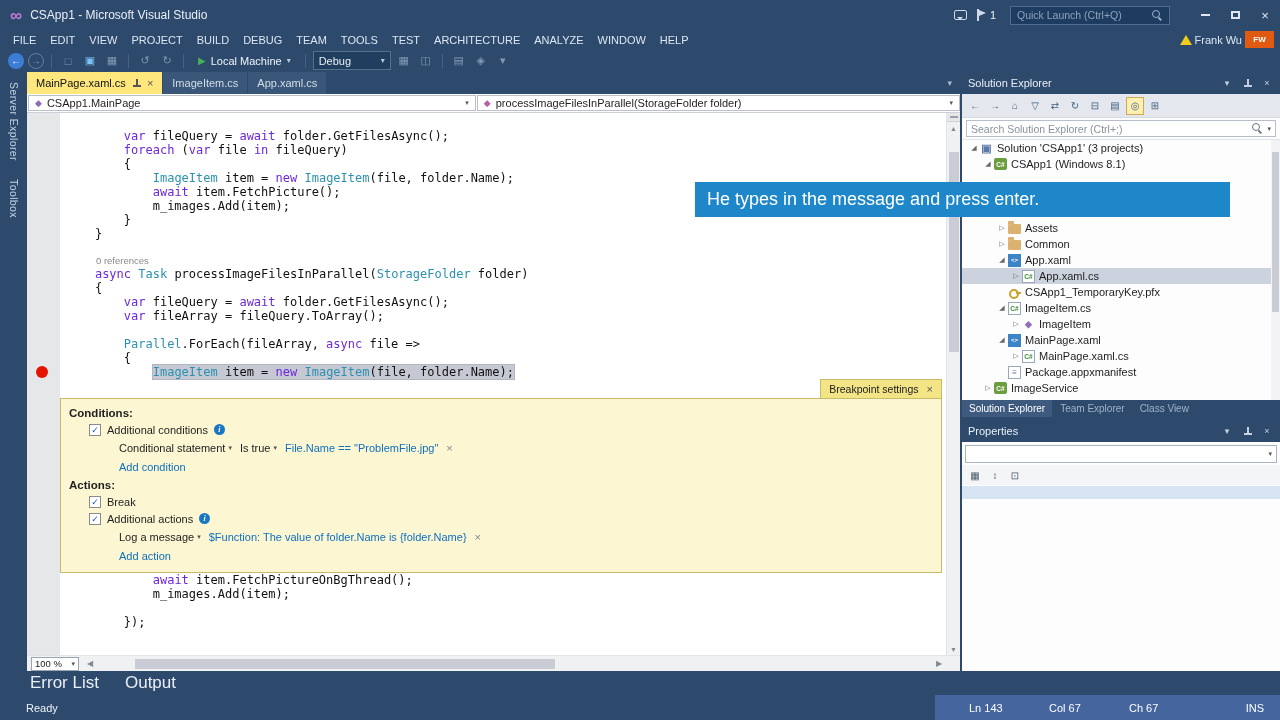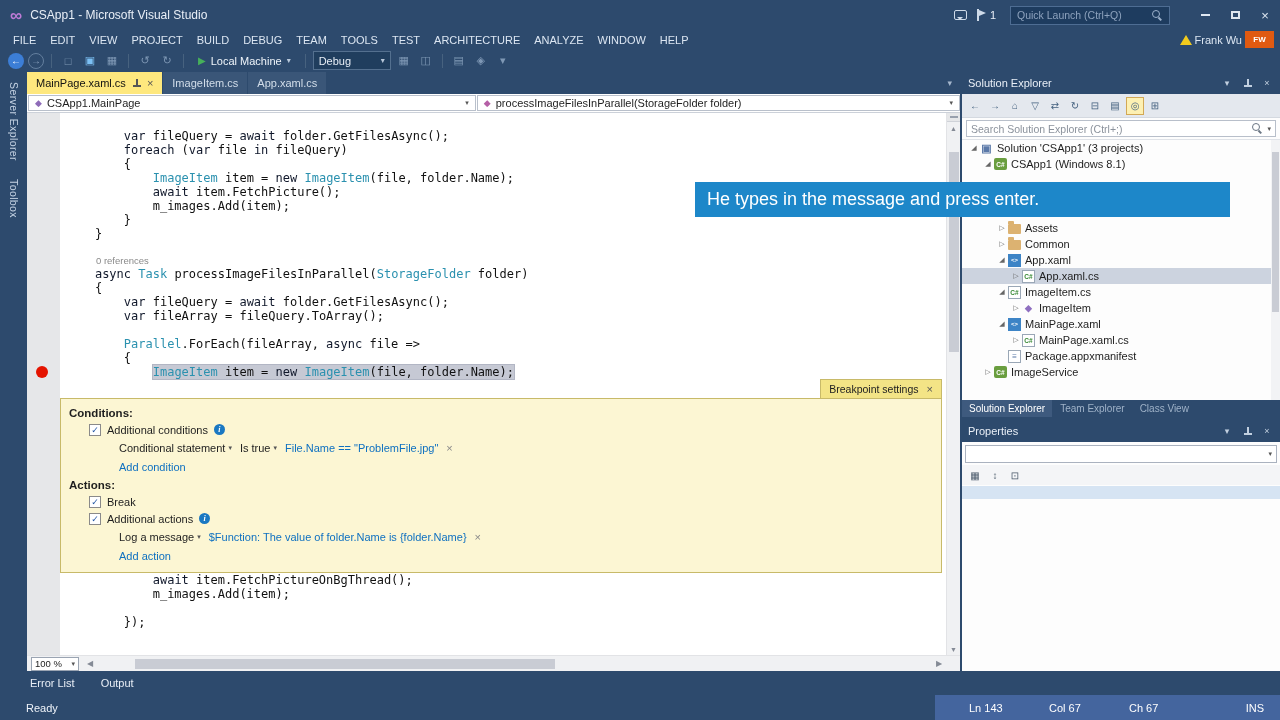--- a/index.html
+++ b/index.html
@@ -74,21 +74,21 @@
   .nav-ic.pink{color:#b55fa6}
   .dd{font-size:7px;color:#555}
   .nav-combo .dd{margin-left:auto}
 
   .code-region{flex:1;display:flex;min-height:0}
   .gutter{width:33px;background:#e6e7e9;position:relative;flex:none}
   .bp-dot{position:absolute;left:9px;width:12px;height:12px;border-radius:50%;background:#e41400}
   .code-content{flex:1;padding-top:2px;overflow:hidden}
   .cl{height:14px;line-height:14px;padding-left:6px;font-family:"DejaVu Sans Mono","Liberation Mono",monospace;font-size:12px;color:#111;white-space:pre}
   .cl.lens{height:12px;line-height:12px;font-family:"Liberation Sans",sans-serif;font-size:9.5px;color:#8a8a8a;padding-left:36px}
-  .c-k{color:#0f172a}
+  .c-k{color:#6d28d9}
   .c-t{color:#2b91af}
   .hl{background:#c6c9d4;outline:1px solid #b2b6c4}
 
   .vscroll{width:14px;background:#f0f1f3;border-left:1px solid #e2e3e6;display:flex;flex-direction:column;flex:none}
   .vgrip{height:9px;width:100%;background:#e6e7e9;border-bottom:1px solid #cfd2d8;display:flex;align-items:center;justify-content:center}
   .vgrip::after{content:"";width:8px;height:2px;background:#98a0ad}
   .sb-arrow{height:12px;width:100%;display:flex;align-items:center;justify-content:center;font-size:7px;color:#848a95}
   .vtrack{flex:1;width:100%;position:relative}
   .vthumb{position:absolute;left:2px;width:10px;top:18px;height:200px;background:#c9ccd4}
 
@@ -155,21 +155,21 @@
   .se-tab.active{background:#3e5a7e;color:#fff}
 
   .props-combo{height:18px;margin:3px 3px 2px;border:1px solid #aab2bf;background:#fff;display:flex;align-items:center;justify-content:flex-end;padding:0 4px;flex:none}
   .props-toolbar{height:20px;display:flex;align-items:center;gap:4px;padding:0 5px;background:#f4f5f7;flex:none}
   .pr-ic{width:16px;height:16px;display:inline-flex;align-items:center;justify-content:center;font-size:10px;color:#4a5a6a}
   .props-strip{height:13px;background:#d6e4f3;margin-top:1px;flex:none}
   .props-body{flex:1;background:#fdfdfd}
 
   
   .bottom-row{height:24px;background:#2d4a6d;display:flex;align-items:center;padding-left:30px;gap:26px}
-  .bottom-tab{font-size:11px;color:#e8eef6}
+  .bottom-tab{font-size:17px;color:#e8eef6}
   .status-bar{height:25px;background:#2d4a6d;display:flex;align-items:center;position:relative;color:#eef3f9;font-size:11px}
   .status-ready{padding-left:26px}
   .status-right{position:absolute;right:0;top:0;height:100%;width:345px;background:#44659e;display:flex;align-items:center;padding-left:34px;color:#fff}
   .status-right span{width:80px}
   .status-right .ins{width:auto;margin-left:auto;padding-right:16px}
 
   
   .overlay{position:absolute;left:695px;top:182px;width:535px;height:35px;background:#1d87c9;color:#fff;font-size:18px;display:flex;align-items:center;padding-left:12px;z-index:60}
 </style>
 </head>
@@ -470,20 +470,25 @@
                 <span class="exp">◢</span>
                 <span class="ticon ti-xaml">&lt;&gt;</span>
                 <span class="tlabel">App.xaml</span>
               </div>
               <div class="trow selected" style="padding-left: 48px;">
                 <span class="exp">▷</span>
                 <span class="ticon ti-cs">C#</span>
                 <span class="tlabel">App.xaml.cs</span>
               </div>
               <div class="trow" style="padding-left: 34px;">
+                <span class="exp"></span>
+                <span class="ticon ti-key"></span>
+                <span class="tlabel">CSApp1_TemporaryKey.pfx</span>
+              </div>
+              <div class="trow" style="padding-left: 34px;">
                 <span class="exp">◢</span>
                 <span class="ticon ti-cs">C#</span>
                 <span class="tlabel">ImageItem.cs</span>
               </div>
               <div class="trow" style="padding-left: 48px;">
                 <span class="exp">▷</span>
                 <span class="ticon ti-class">◆</span>
                 <span class="tlabel">ImageItem</span>
               </div>
               <div class="trow" style="padding-left: 34px;">

